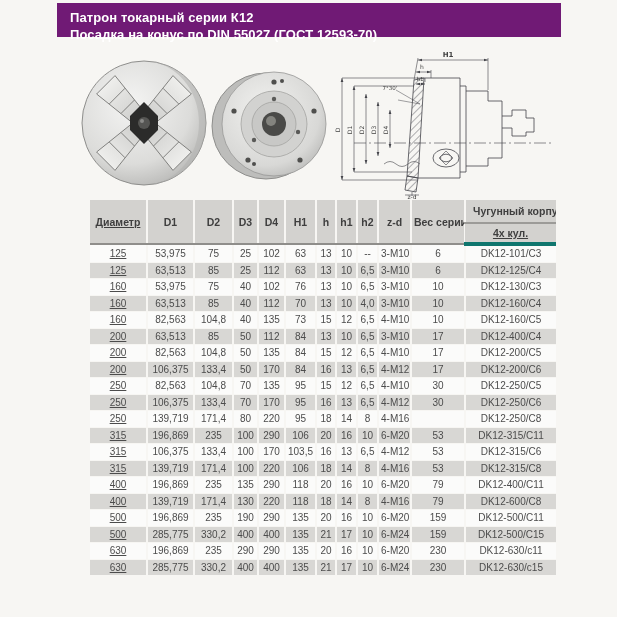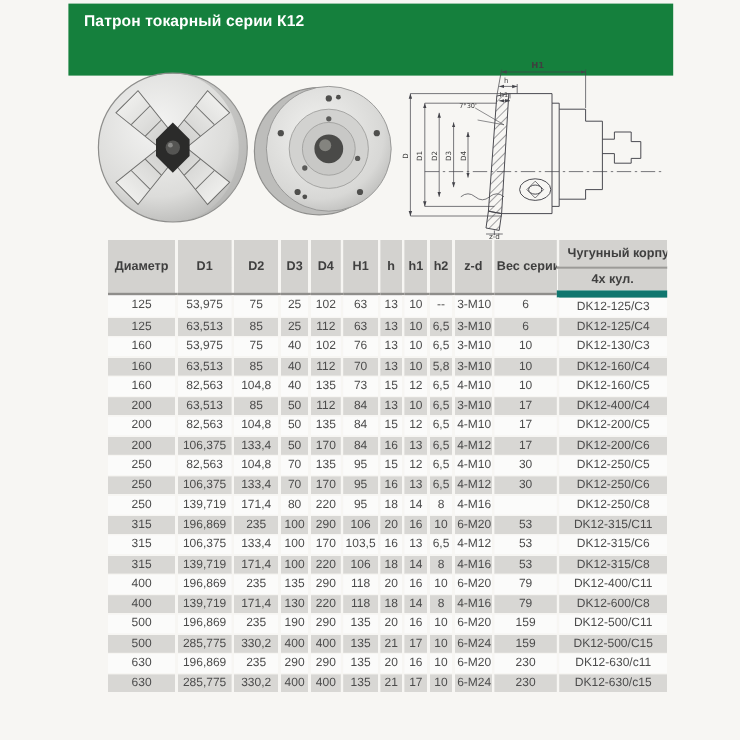--- a/index.html
+++ b/index.html
@@ -6,22 +6,22 @@
   body {
     width:617px; height:617px;
     font-family:"Liberation Sans", sans-serif;
     background:#ffffff;
   }
   .page {
     position:relative; width:617px; height:617px;
     background:#f7f6f3; overflow:hidden;
   }
   .banner {
-    position:absolute; left:57px; top:3px; width:504px; height:60px;
-    background:#15803d; color:#ffffff;
+    position:absolute; left:57px; top:3px; width:504px; height:34px;
+    background:#701a75; color:#ffffff;
     box-sizing:border-box; padding:6px 0 0 13px;
     font-weight:bold; font-size:13px; line-height:1.32;
     letter-spacing:.1px;
   }
   .fig { position:absolute; }
   .fig-front { left:66px; top:52px; }
   .fig-rear  { left:210px; top:66px; }
   .fig-draw  { left:332px; top:46px; }
 
   table.spec {
@@ -33,45 +33,46 @@
   table.spec col.c3{width:39px}  table.spec col.c4{width:25px}
   table.spec col.c5{width:27px}  table.spec col.c6{width:31px}
   table.spec col.c7{width:20px}  table.spec col.c8{width:21px}
   table.spec col.c9{width:21px}  table.spec col.c10{width:33px}
   table.spec col.c11{width:54px} table.spec col.c12{width:91px}
   table.spec th, table.spec td {
     border-left:2px solid #f7f6f3;
     text-align:center; vertical-align:middle;
     overflow:hidden; white-space:nowrap;
   }
-  table.spec th:first-child, table.spec td:first-child { border-left:none; }
+  table.spec th:first-child, table.spec td:first-child { border-left:none;text-decoration:underline; }
   table.spec thead th {
     background:#d3d2cf; color:#3f3f3f;
     font-weight:bold; font-size:10.5px;
     height:20px; padding:1px 2px;
     border-bottom:2px solid #8f8e8b;
   }
   table.spec thead th.group { text-align:left; padding-left:7px; border-bottom:2px solid #9c9b98; }
-  table.spec thead tr.sub th { height:16px; border-bottom:6px solid #0f766e; }
+  table.spec thead tr.sub th { height:16px; border-bottom:4px solid #0f766e; }
   table.spec tbody td {
     height:15.5px; padding:0 2px;
     border-top:1px solid #f7f6f3;
   }
   table.spec tbody tr.odd  td { background:#fbfbfa; }
   table.spec tbody tr.even td { background:#d8d7d4; }
 
   svg text { font-family:"DejaVu Sans", sans-serif; fill:#3f3f3f; }
 </style>
 </head>
 <body>
 
 <div class="page">
 
   <div class="banner">
     <div>Патрон токарный серии К12</div>
+    <div>Посадка на конус по DIN 55027 (ГОСТ 12593-70)</div>
   </div>
 
   <svg class="fig fig-front" width="152" height="144" viewBox="0 0 152 144">
     <defs>
       <radialGradient id="metal1" cx="40%" cy="35%" r="80%">
         <stop offset="0%" stop-color="#f4f4f3"></stop>
         <stop offset="60%" stop-color="#dcdcda"></stop>
         <stop offset="100%" stop-color="#a9a9a7"></stop>
       </radialGradient>
       <linearGradient id="jawg" x1="0" y1="0" x2="1" y2="0">
@@ -252,21 +253,21 @@
           <td>53,975</td>
           <td>75</td>
           <td>25</td>
           <td>102</td>
           <td>63</td>
           <td>13</td>
           <td>10</td>
           <td>--</td>
           <td>3-M10</td>
           <td>6</td>
-          <td>DK12-125/C3</td>
+          <td>DK12-101/C3</td>
         </tr>
         <tr class="even">
           <td>125</td>
           <td>63,513</td>
           <td>85</td>
           <td>25</td>
           <td>112</td>
           <td>63</td>
           <td>13</td>
           <td>10</td>
@@ -291,21 +292,21 @@
         </tr>
         <tr class="even">
           <td>160</td>
           <td>63,513</td>
           <td>85</td>
           <td>40</td>
           <td>112</td>
           <td>70</td>
           <td>13</td>
           <td>10</td>
-          <td>5,8</td>
+          <td>4,0</td>
           <td>3-M10</td>
           <td>10</td>
           <td>DK12-160/C4</td>
         </tr>
         <tr class="odd">
           <td>160</td>
           <td>82,563</td>
           <td>104,8</td>
           <td>40</td>
           <td>135</td>

